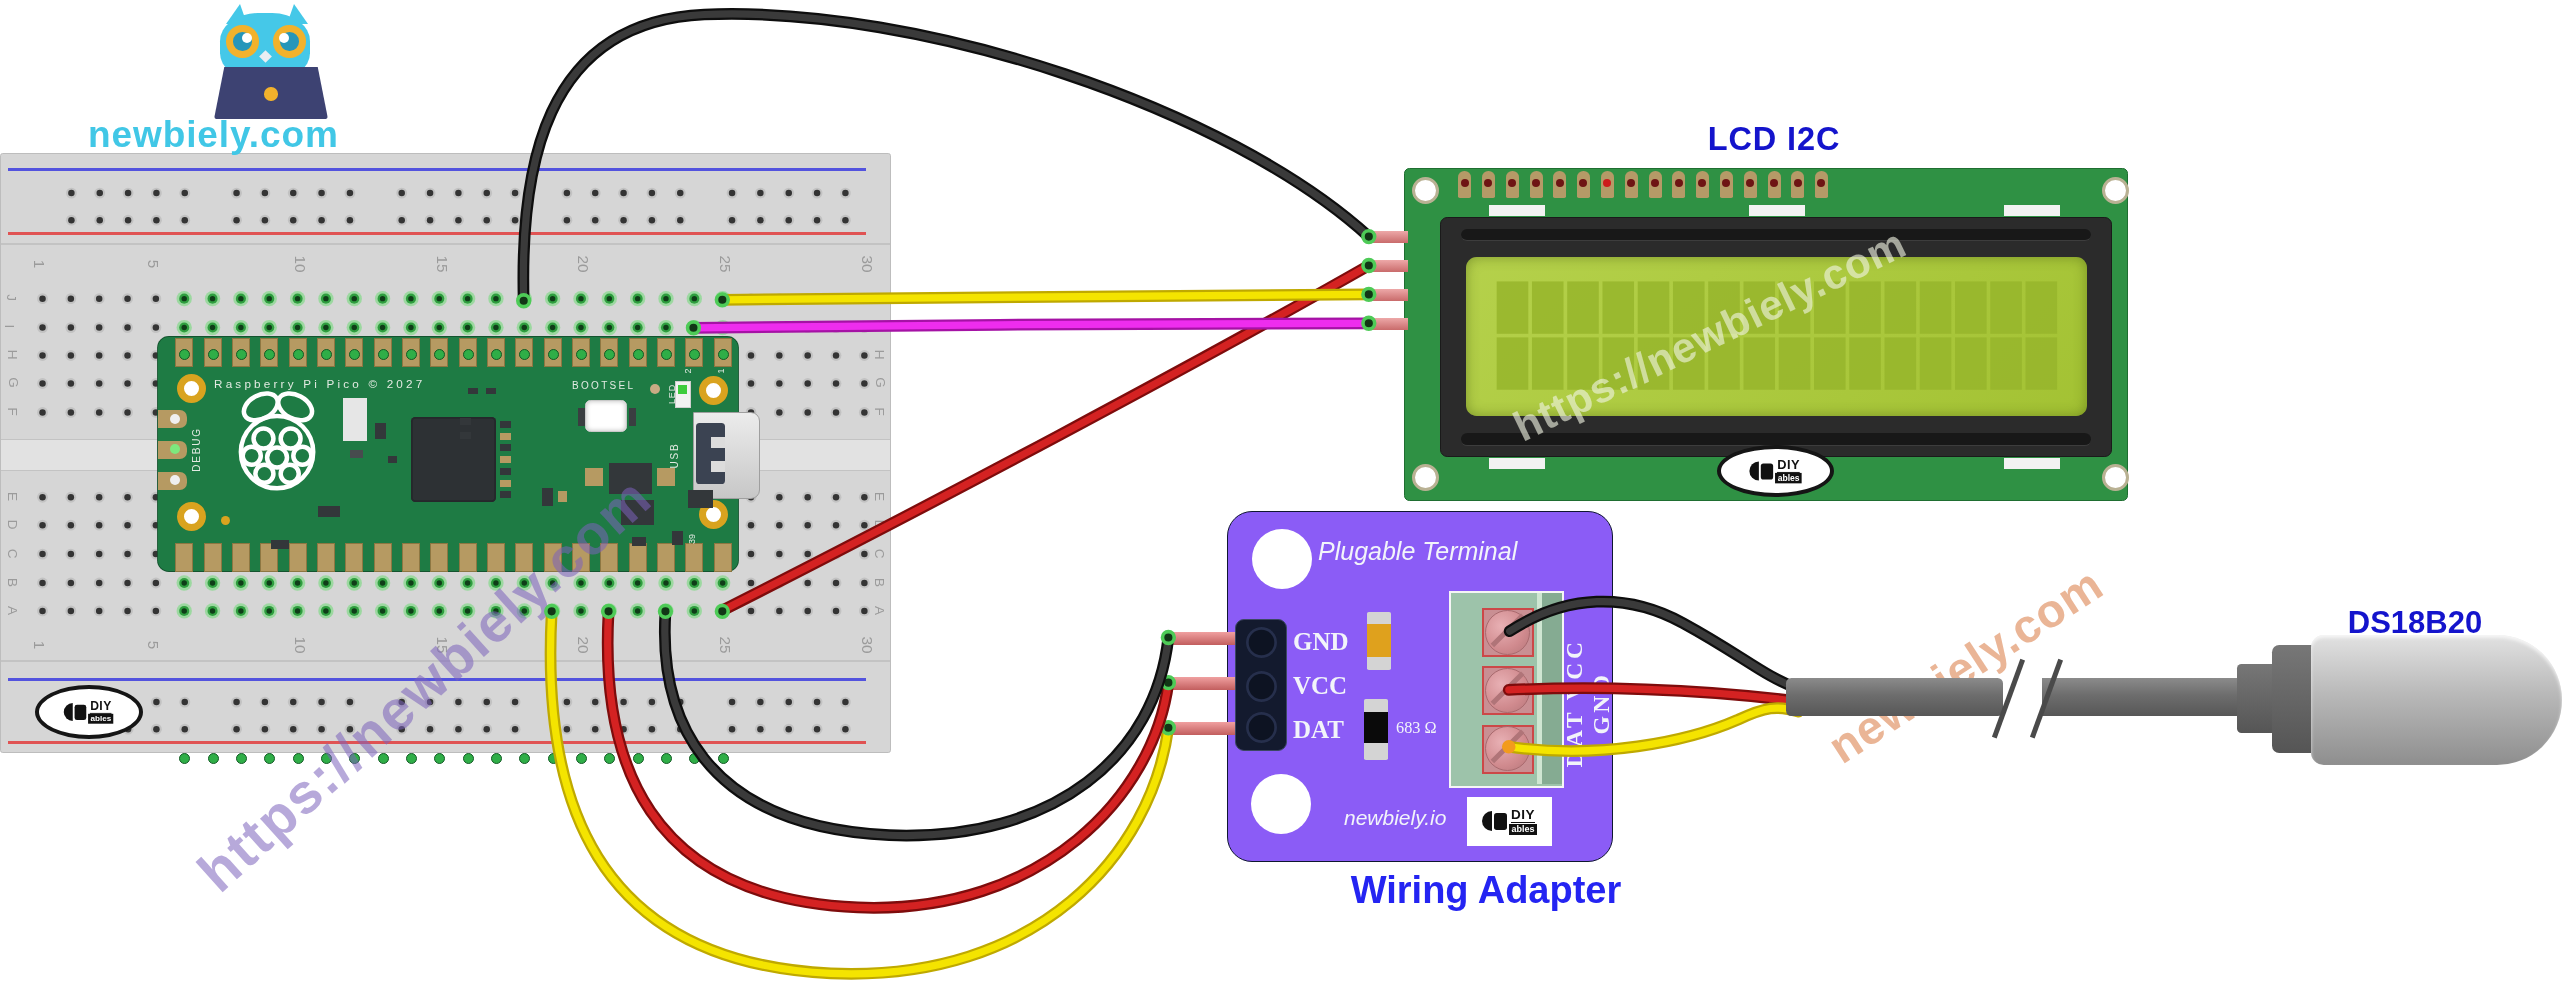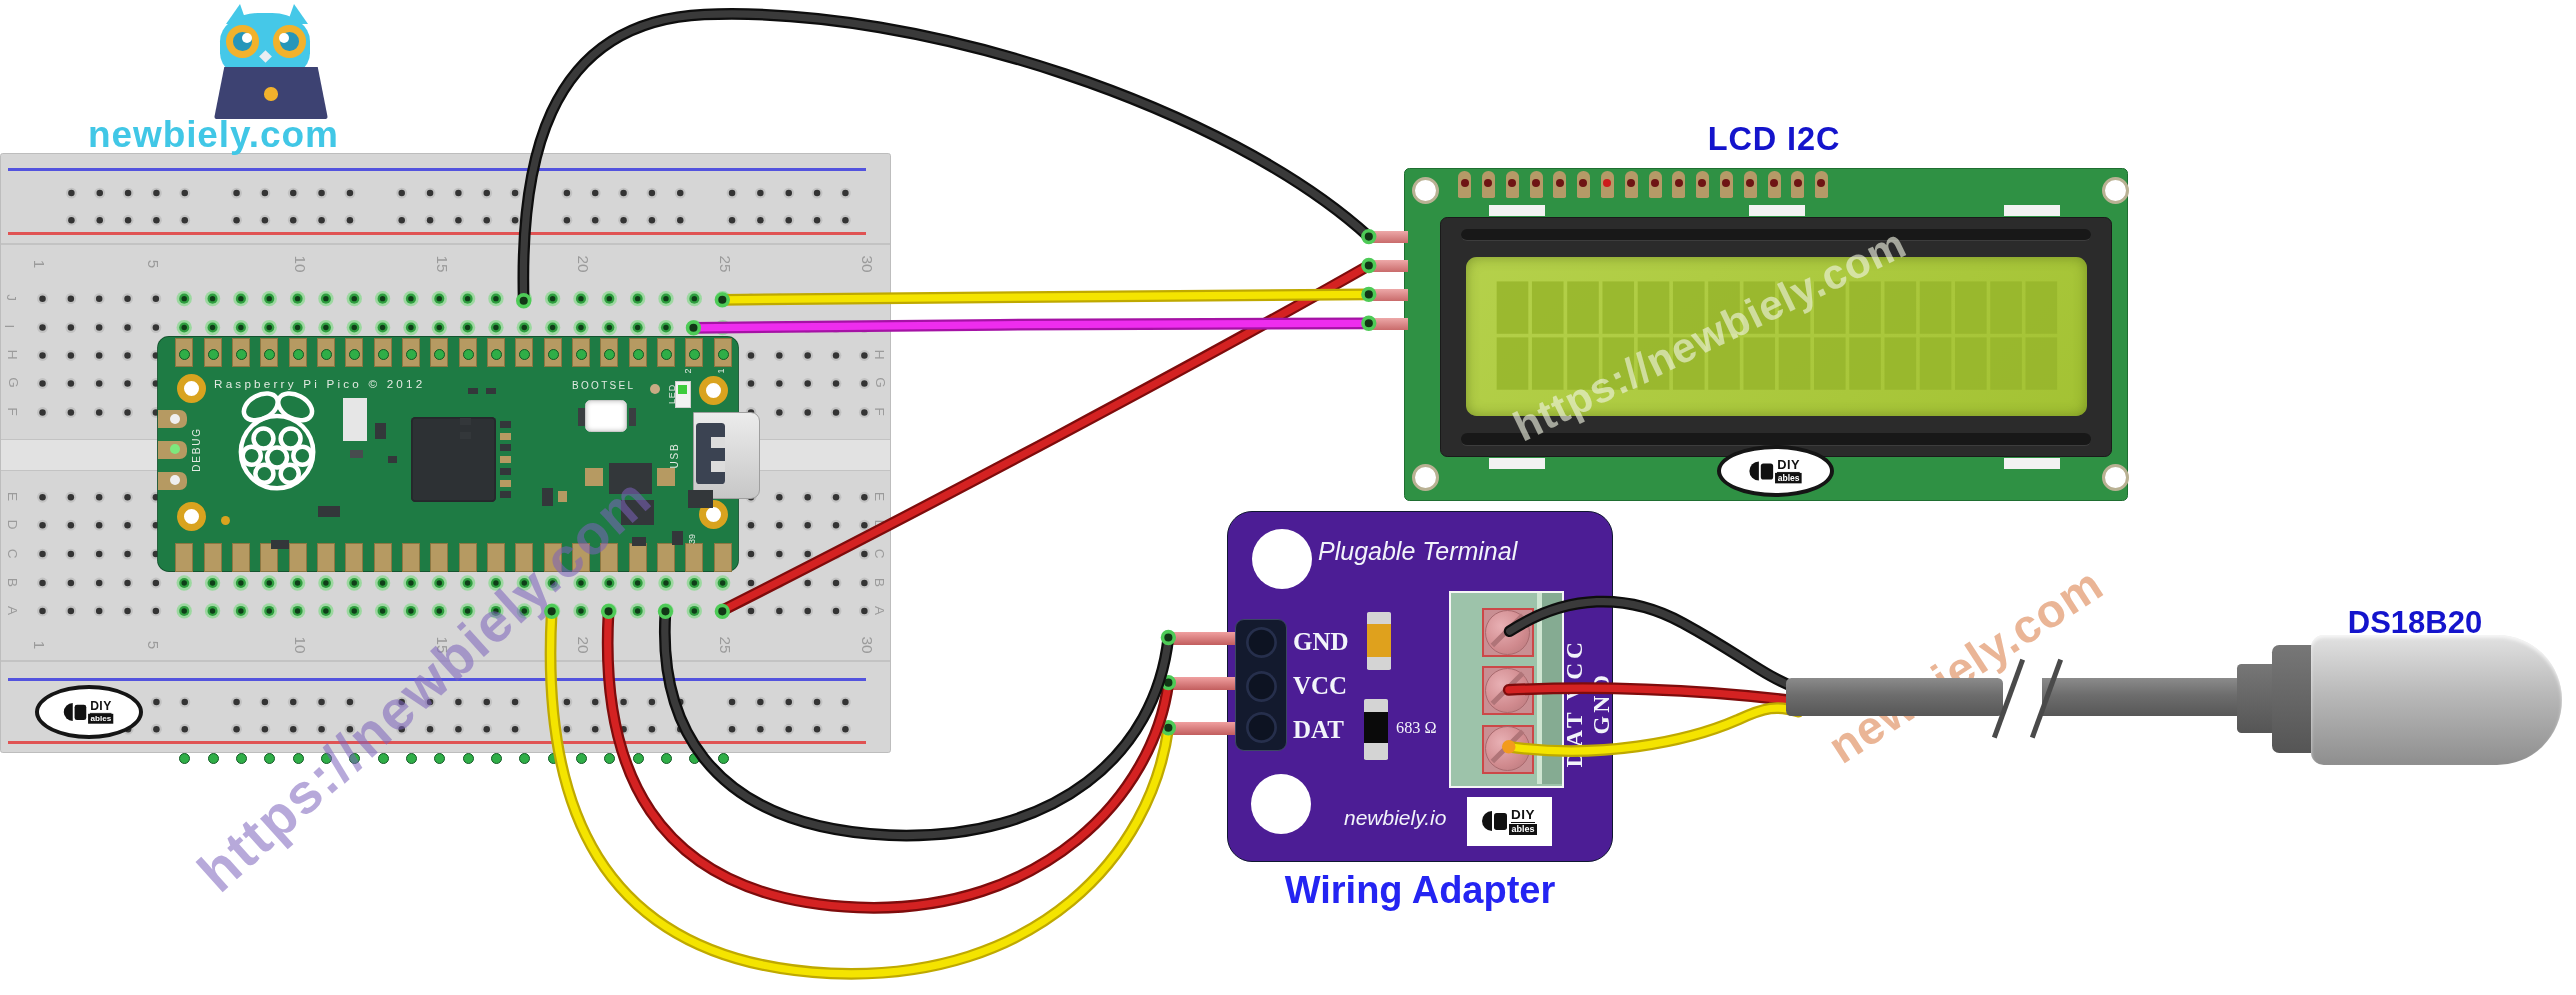--- a/index.html
+++ b/index.html
@@ -25,21 +25,21 @@
   .part{position:absolute;}
   
   #lcd-pcb{left:1404px;top:168px;width:722px;height:331px;background:#2f9144;border:0.9px solid #1f6e31;border-radius:5.4px;z-index:40;}
   .lcd-mhole{position:absolute;width:27px;height:27px;border-radius:50%;background:#fff;border:3.6px solid #b9b193;box-sizing:border-box;}
   .tab{position:absolute;width:56px;height:10.8px;background:#f2f2f2;}
   #bezel{position:absolute;left:35px;top:48px;width:672px;height:240px;background:#2b2b2b;border:1.8px solid #1a1a1a;border-radius:7.2px;box-sizing:border-box;}
   .groove{position:absolute;left:20px;width:630px;height:11.7px;background:#181818;border-radius:6.3px;border-bottom:1.8px solid #3d3d3d;}
   #screen{position:absolute;left:25px;top:39px;width:621px;height:159px;border-radius:10.8px;background:linear-gradient(135deg,#b5d14b,#a3c233);box-shadow:inset 0 0 12.6px rgba(60,80,10,.45);}
   .sidepin{position:absolute;width:42px;height:11.7px;background:linear-gradient(180deg,#eda8a8,#c96b6b);border-radius:6.3px 0 0 6.3px;}
   
-  #adapter{left:1227px;top:511px;width:386px;height:351px;background:#4c1d95;border:1.8px solid #0f1730;border-radius:25px;z-index:40;box-sizing:border-box;}
+  #adapter{left:1227px;top:511px;width:386px;height:351px;background:#8b5cf6;border:1.8px solid #0f1730;border-radius:25px;z-index:40;box-sizing:border-box;}
   .wcirc{position:absolute;width:60px;height:60px;border-radius:50%;background:#fff;}
   .serif{font-family:"Liberation Serif",serif;}
   .padpin{position:absolute;height:12.6px;background:linear-gradient(180deg,#f0a0a0,#c25e5e);border-radius:6.3px;}
   .screwsq{position:absolute;width:52px;height:49px;border:2.7px solid #cc4848;background:#c98f93;box-sizing:border-box;}
   .screw{position:absolute;width:45px;height:45px;border-radius:50%;background:radial-gradient(circle at 35% 35%,#e8b0b4,#d08a8e 60%,#b5767a);border:1.8px solid #a96a6e;box-sizing:border-box;}
   .slot{position:absolute;left:19px;top:-1.8px;width:5.4px;height:43px;background:#b07478;transform:rotate(45deg);}
   
   .diyoval{position:absolute;background:#fff;border:4.5px solid #151515;border-radius:50%;display:flex;align-items:center;justify-content:center;z-index:41;}
   .diybox{position:absolute;background:#fff;display:flex;align-items:center;justify-content:center;z-index:41;}
   .diyinner{display:flex;align-items:center;gap:1.8px;}
@@ -1133,21 +1133,21 @@
         <div class="stub" style="left: 527px; top: 206px;">
           <div class="hole" style="top: 209px;"></div>
         </div>
         <div class="stub" style="left: 556px; top: 0.9px;">
           <div class="hole" style="top: 10px;"></div>
         </div>
         <div class="stub" style="left: 556px; top: 206px;">
           <div class="hole" style="top: 209px;"></div>
         </div>
       </div>
-    <div class="silk abs" style="left:56px;top:40px;font-size:11.7px;letter-spacing:3.2px;">Raspberry Pi Pico © 2012</div>
+    <div class="silk abs" style="left:56px;top:40px;font-size:11.7px;letter-spacing:3.2px;">Raspberry Pi Pico © 2027</div>
 
     <svg class="abs" style="left:63px;top:50px;" width="113" height="113" viewBox="0 0 125 125">
       <g fill="none" stroke="#fff" stroke-width="5">
         <ellipse cx="44" cy="22" rx="20" ry="13" transform="rotate(-28 44 22)"></ellipse>
         <ellipse cx="82" cy="22" rx="20" ry="13" transform="rotate(28 82 22)"></ellipse>
         <circle cx="62" cy="72" r="40"></circle>
         <circle cx="47" cy="57" r="11"></circle>
           <circle cx="77" cy="57" r="11"></circle>
         <circle cx="34" cy="76" r="10"></circle>
           <circle cx="62" cy="78" r="11"></circle>
@@ -1382,21 +1382,21 @@
     <div class="cableseg" style="left:2042px;top:678px;width:273px;border-radius:0;"></div>
     <div class="slash" style="left:2006px;top:657px;"></div>
     <div class="slash" style="left:2044px;top:657px;"></div>
     <div class="collar" style="left:2237px;top:664px;width:40px;height:69px;border-radius:4.5px;"></div>
     <div class="collar" style="left:2272px;top:645px;width:47px;height:108px;border-radius:7.2px;"></div>
     <div id="probe"></div>
   </div>
 
   <div class="caption" style="left:1652px;top:121px;width:244px;font-size:32.5px;color:#1414cc;letter-spacing:0.9px;">LCD I2C</div>
   <div class="caption" style="left:2311px;top:605px;width:208px;font-size:31px;color:#1414cc;">DS18B20</div>
-  <div class="caption" style="left:1262px;top:869px;width:316px;font-size:38px;color:#2424f2;">Wiring Adapter</div>
+  <div class="caption" style="left:1328px;top:869px;width:316px;font-size:38px;color:#2424f2;">Wiring Adapter</div>
 
   <div class="wm noint" style="left:185px;top:856px;font-size:56px;color:rgba(124,98,188,.55);transform:rotate(-42deg);letter-spacing:1.8px;">https://newbiely.com</div>
   <div class="wm noint" style="left:1506px;top:408px;font-size:42px;color:rgba(240,244,226,.62);transform:rotate(-26deg);letter-spacing:0.9px;">https://newbiely.com</div>
   <div class="wm noint" style="left:1818px;top:728px;font-size:47px;color:rgba(228,160,120,.78);transform:rotate(-33deg);letter-spacing:0.9px;">newbiely.com</div>
 
   <svg id="wiresvg" width="2576" height="996" viewBox="0 0 2853 1103">
       <g>
         <path d="M 580 334 C 576 190 600 24 780 16 C 1020 6 1360 120 1516 262" fill="none" stroke="#0e0e0e" stroke-width="13" stroke-linecap="round"></path>
         <path d="M 580 334 C 576 190 600 24 780 16 C 1020 6 1360 120 1516 262" fill="none" stroke="#3a3a3a" stroke-width="8" stroke-linecap="round"></path>
         <circle cx="580" cy="333" r="6.5" fill="#123616" stroke="#4ecb57" stroke-width="4"></circle>

